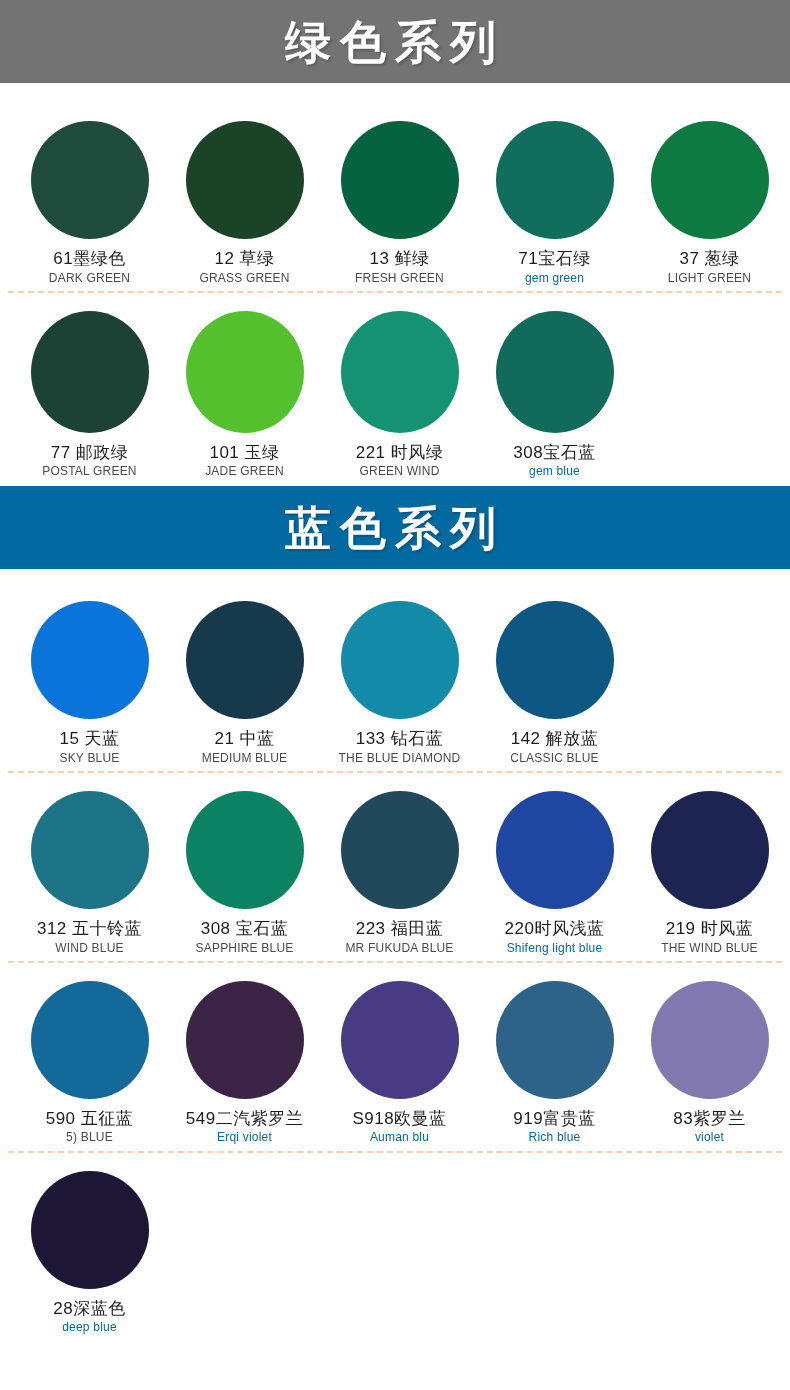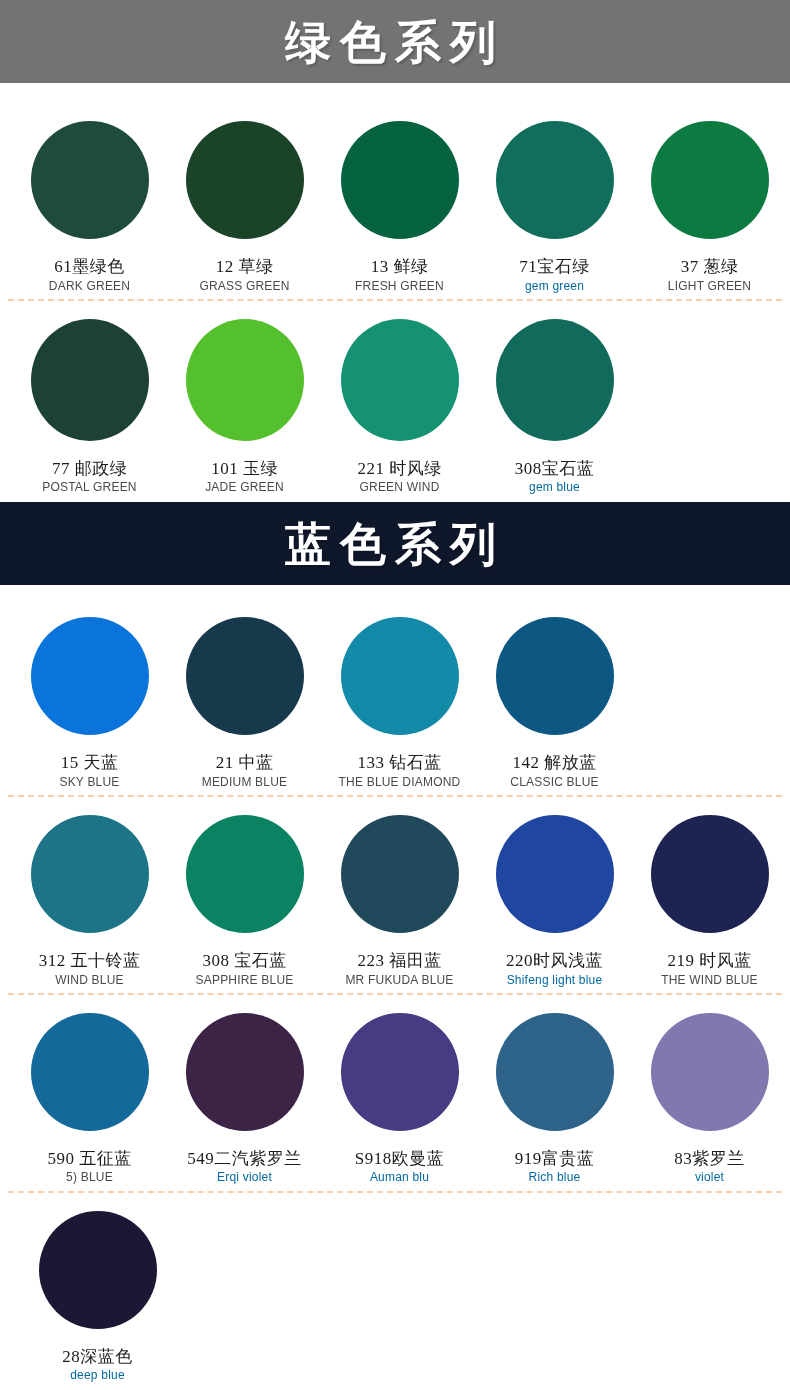--- a/index.html
+++ b/index.html
@@ -45,21 +45,21 @@
   
   .row {
     display: flex;
     align-items: flex-start;
     position: relative;
     padding-top: 18px;
     padding-bottom: 8px;
   }
   .row.cols5 { padding-left: 12px; }
   .row.cols4 { padding-left: 12px; align-items: center; }
-  .row.cols1 { padding-left: 20px; }
+  .row.cols1 { padding-left: 12px; }
 
   .row.dashed::after {
     content: "";
     position: absolute;
     left: 8px;
     right: 8px;
     bottom: 0;
     height: 0;
     border-bottom: 2px dashed #fbcfae;
   }
@@ -77,27 +77,27 @@
     height: 118px;
     border-radius: 50%;
     display: block;
   }
   .dot.oval {
     width: 118px;
     height: 122px;
   }
 
   .label-cn {
-    margin-top: 18px;
+    margin-top: 10px;
     font-size: 17px;
     color: #1d1d1d;
     letter-spacing: 0.5px;
     line-height: 1.15;
     white-space: nowrap;
-    font-family: Liberation Serif, serif;
+    font-family: Liberation Sans, sans-serif;
   }
 
   .label-en {
     margin-top: 3px;
     font-size: 12px;
     color: #4a4a4a;
     letter-spacing: 0.2px;
     line-height: 1.1;
     white-space: nowrap;
     text-transform: none;
@@ -166,21 +166,21 @@
       <span class="label-cn">221 时风绿</span>
       <span class="label-en">GREEN WIND</span>
     </div>
     <div class="cell">
       <span class="dot oval" style="background: rgb(17, 106, 91);"></span>
       <span class="label-cn">308宝石蓝</span>
       <span class="label-en lower">gem blue</span>
     </div>
   </div>
 
-  <div class="banner banner-blue" style="background: #0f172a;">
+  <div class="banner banner-blue" style="background: #0369a1;">
     <span class="banner-title" style="color: rgb(255, 255, 255);">蓝色系列</span>
   </div>
 
   <div class="spacer-sm"></div>
 
   <div class="row cols5 dashed" style="--divider: #fbcfae;">
     <div class="cell">
       <span class="dot" style="background: rgb(10, 116, 218);"></span>
       <span class="label-cn">15 天蓝</span>
       <span class="label-en">SKY BLUE</span>

